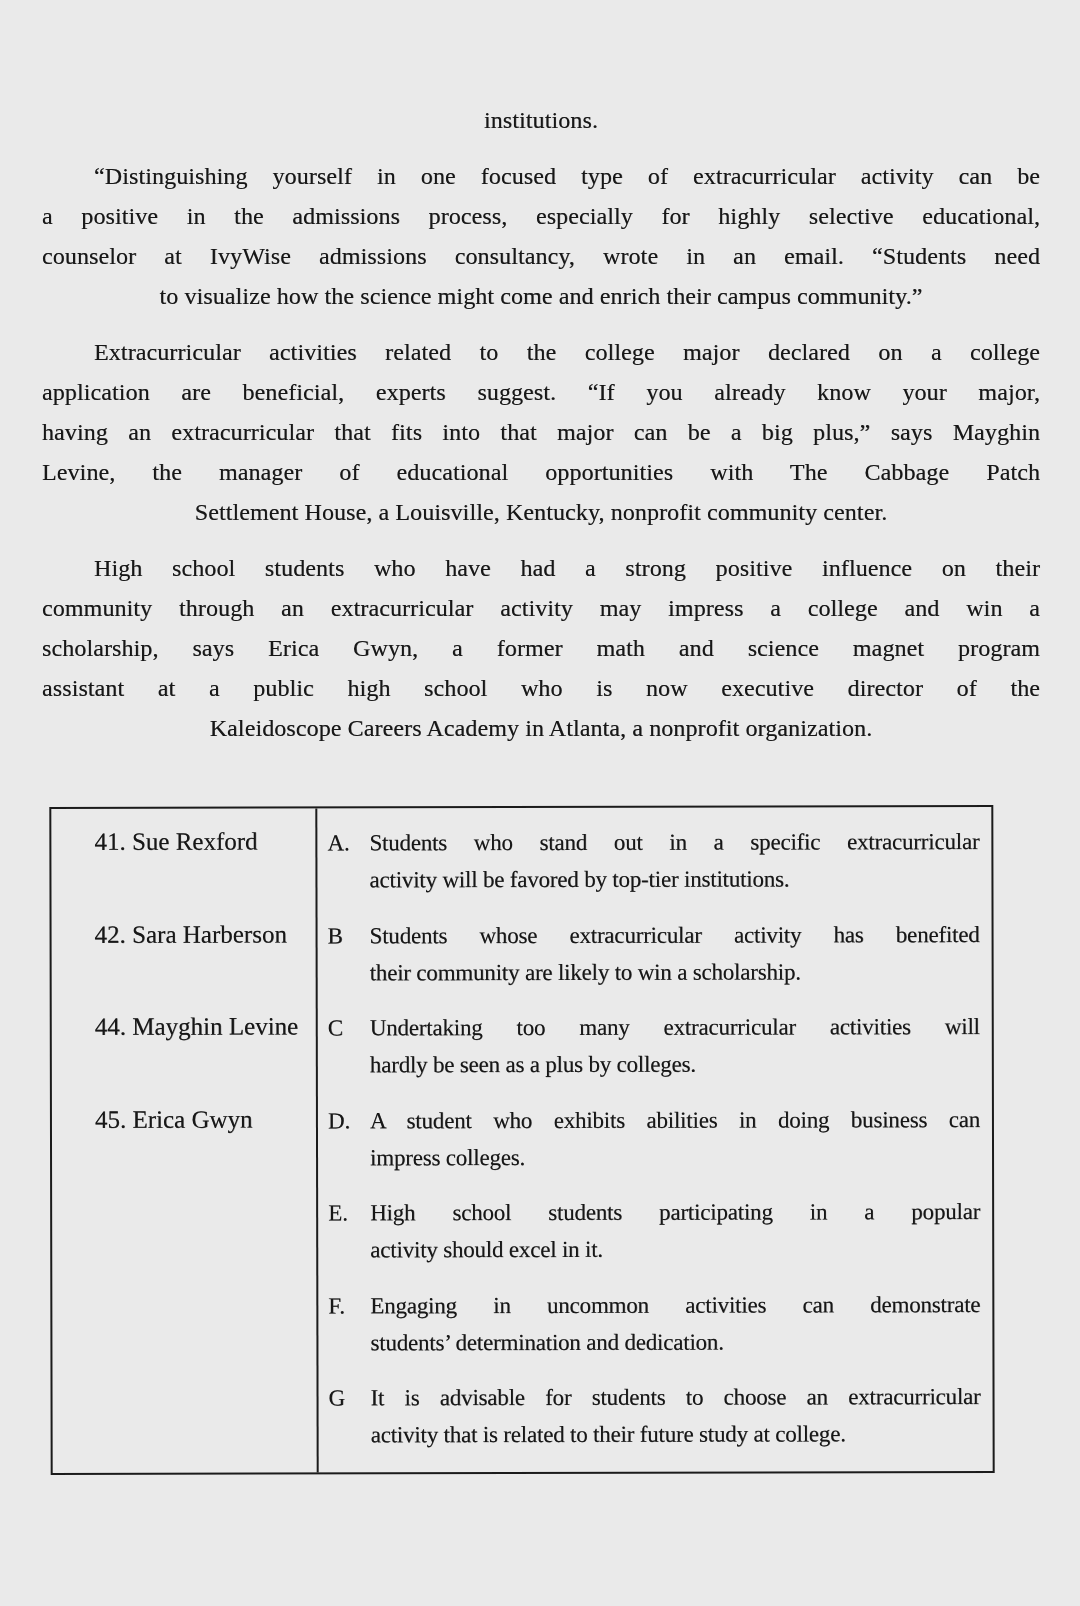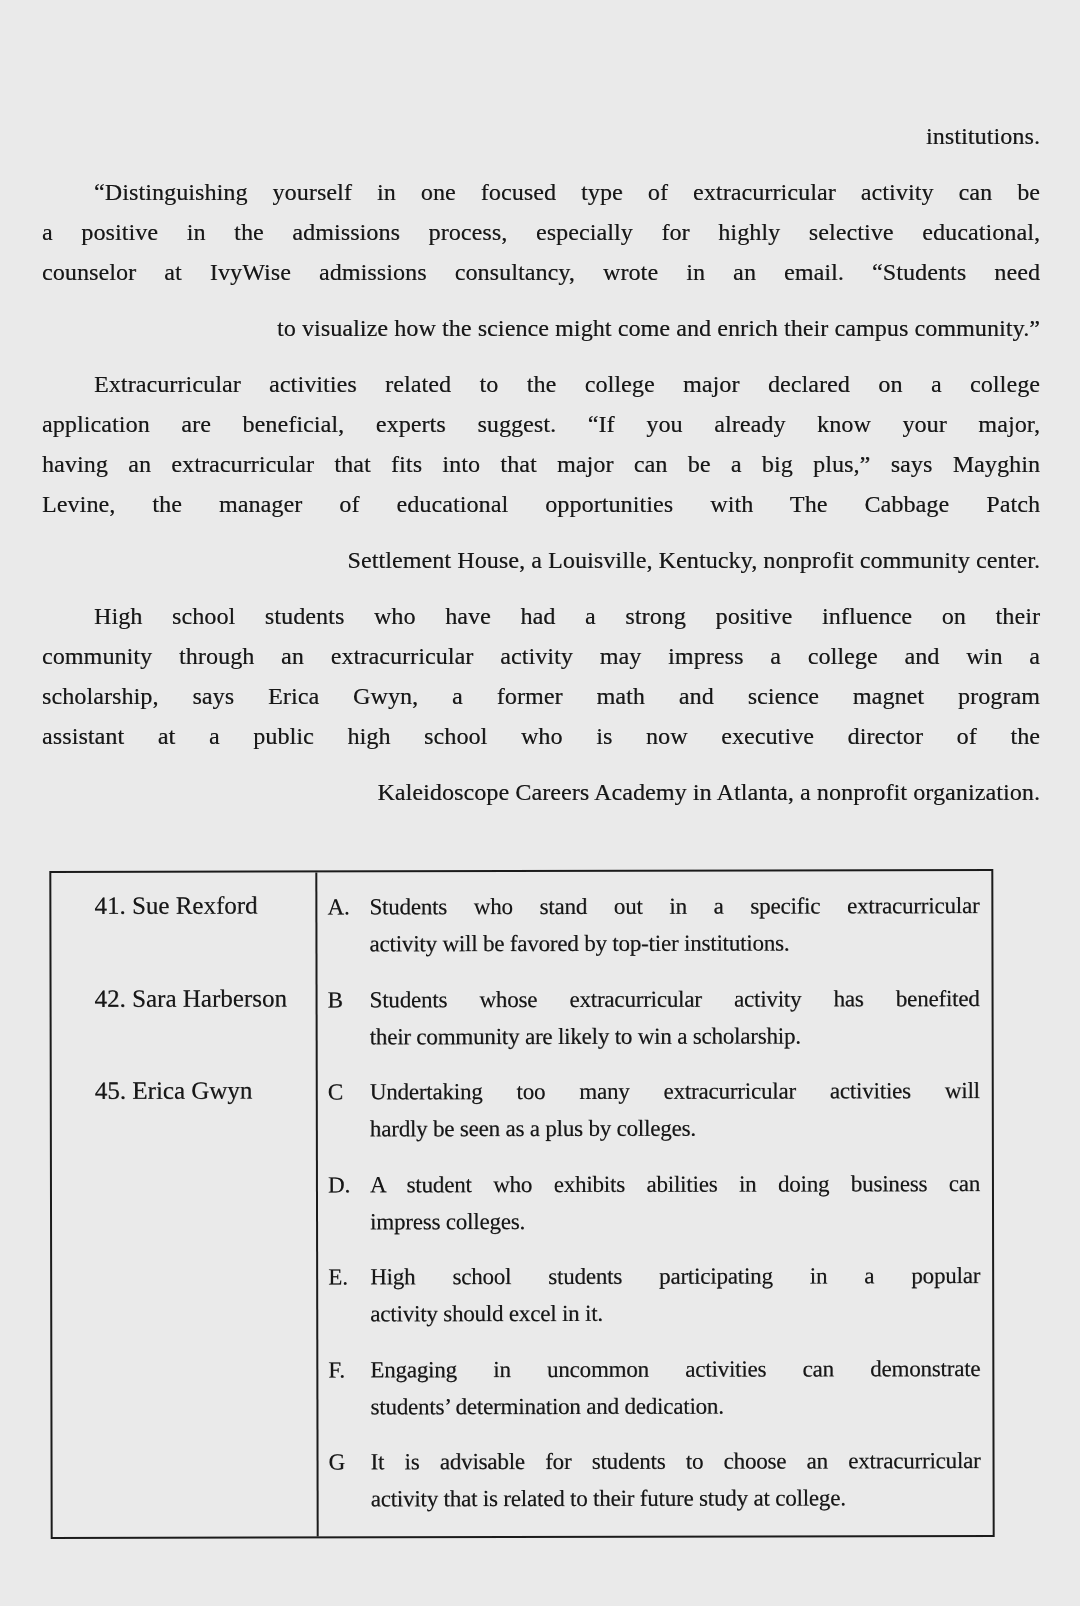--- a/index.html
+++ b/index.html
@@ -24,23 +24,22 @@
   .para { margin: 0; }
   .line {
     line-height: 40px;
     font-size: 24px;
     letter-spacing: 0.1px;
     text-align: justify;
     text-align-last: justify;
   }
   .line.first { text-indent: 52px; }
   .line.last {
-    text-align: right;
+    text-align: center;
     text-align-last: auto;
-    margin-top: 16px;
   }
   .match-table {
     display: flex;
     box-sizing: border-box;
     width: 944px;
     margin: 58px 0 0 8px;
     border: 2px solid #1b1b1b;
     transform: rotate(-0.12deg);
   }
   .col-names {
@@ -120,20 +119,21 @@
       <div class="line last">Kaleidoscope Careers Academy in Atlanta, a nonprofit organization.</div>
     <p></p>
 
   </div>
 
   <div class="match-table">
 
     <div class="col-names">
       <div class="name">41. Sue Rexford</div>
       <div class="name">42. Sara Harberson</div>
+      <div class="name">44. Mayghin Levine</div>
       <div class="name">45. Erica Gwyn</div>
     </div>
 
     <div class="col-options">
 
       <div class="option">
         <span class="letter">A.</span>
         <span class="opt-lines">
           <div class="opt-line j">Students who stand out in a specific extracurricular</div>
           <div class="opt-line">activity will be favored by top-tier institutions.</div>

